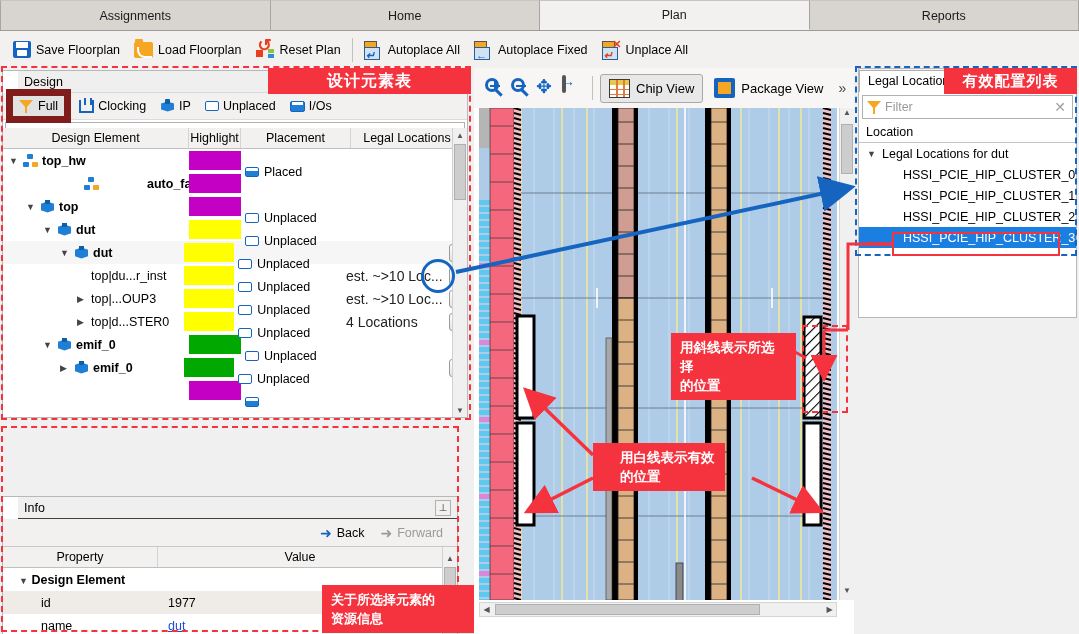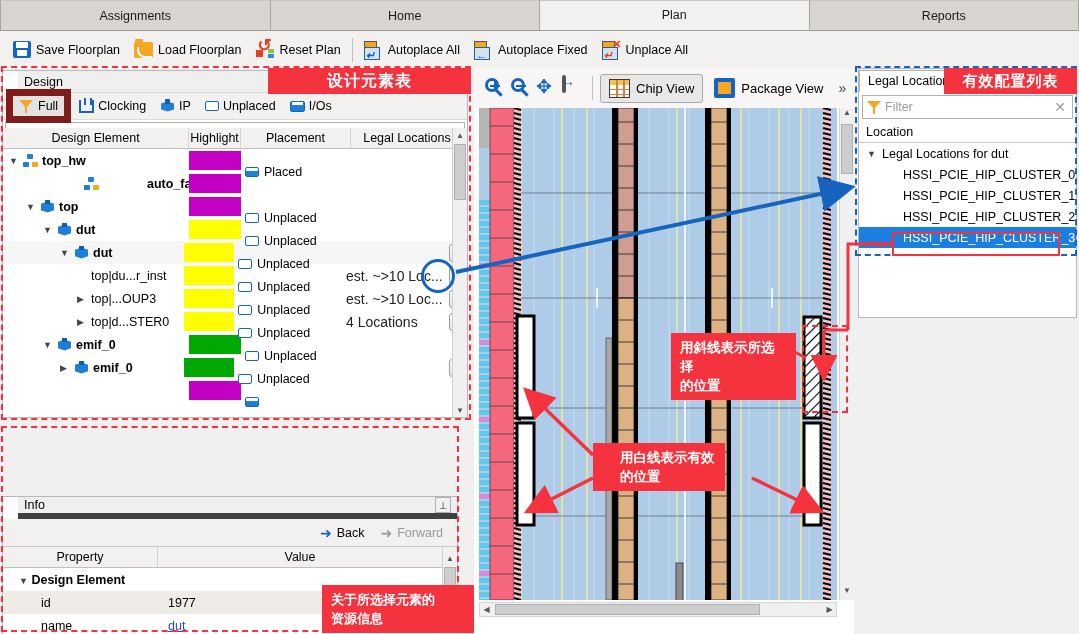--- a/index.html
+++ b/index.html
@@ -446,21 +446,21 @@
           </div>
         <div class="vsb">
           <div class="ar">▲</div>
           <div class="thumb" style="top:16px;height:56px;"></div>
           <div class="ar" style="position:absolute;bottom:0;left:0;right:0;">▼</div>
         </div>
       </div>
     </div>
 
     <div id="infopanel">
-      <div class="panelhdr" style="border:none;border-bottom:6px solid #404040;justify-content:space-between;">
+      <div class="panelhdr" style="border:none;border-bottom:1px solid #404040;justify-content:space-between;">
         <span>Info</span>
         <span class="pin">⊥</span>
       </div>
       <div id="navrow">
         <div class="navi">
           <span style="color:#1565c0;font-size:14px;">➜</span>
           <span>Back</span>
         </div>
         <div class="navi dis">
           <span style="color:#9a9a9a;font-size:14px;">➜</span>

